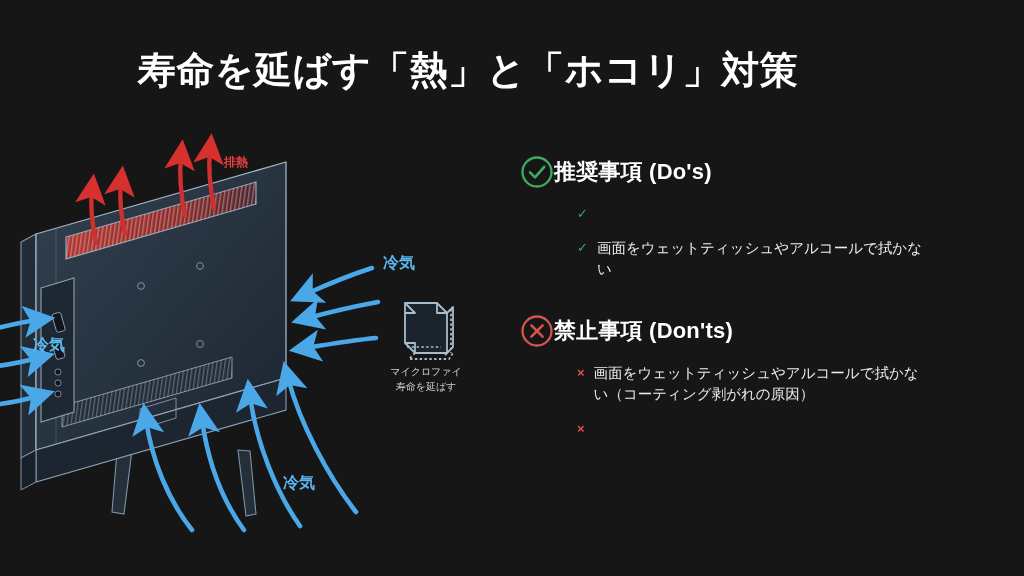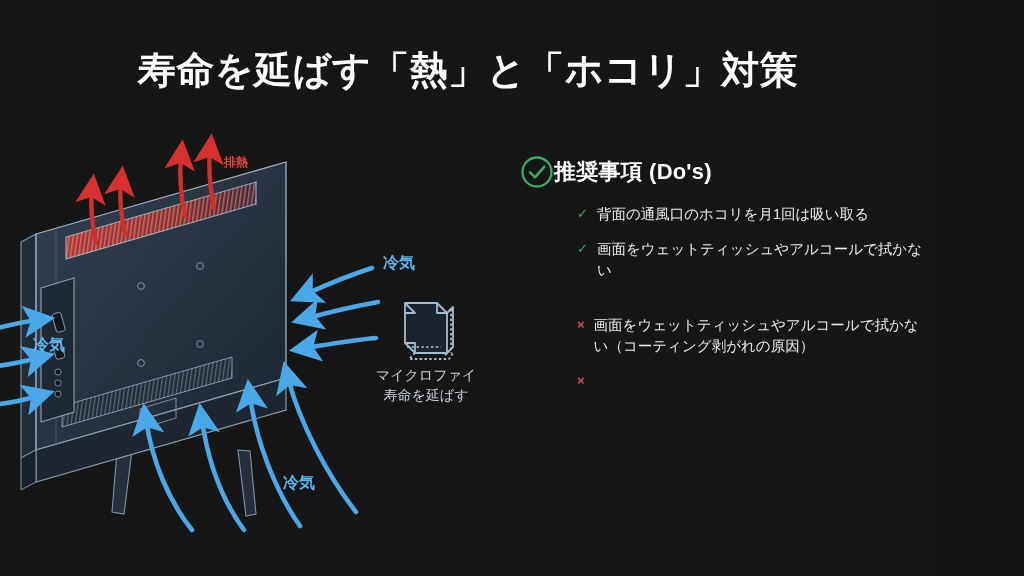--- a/index.html
+++ b/index.html
@@ -42,21 +42,21 @@
   .lbl-heat  { color: #e8403c; left: 224px; top: 34px; font-size: 12px; }
   .lbl-cool-left   { color: #5bb7ef; left: 33px;  top: 215px; font-size: 16px; }
   .lbl-cool-right  { color: #5bb7ef; left: 383px; top: 133px; font-size: 16px; }
   .lbl-cool-bottom { color: #5bb7ef; left: 283px; top: 353px; font-size: 16px; }
   .cloth-caption {
     position: absolute;
     left: 370px; top: 245px;
     width: 112px;
     text-align: center;
     color: #c9d2da;
-    font-size: 14px;
+    font-size: 10px;
     line-height: 1.45;
   }
   
   .panel {
     position: absolute;
     left: 520px; top: 155px;
     width: 470px;
   }
   .section { margin-bottom: 34px; }
   .sec-head {
@@ -224,30 +224,36 @@
       <div class="sec-head">
         <svg class="sec-icon" viewBox="0 0 34 34">
           <circle cx="17" cy="17" r="14.5" fill="none" stroke="#3faa63" stroke-width="2.3"></circle>
           <path d="M10 17.4 L15 22.4 L24.2 11.8" fill="none" stroke="#3faa63" stroke-width="2.6" stroke-linecap="round" stroke-linejoin="round"></path>
         </svg>
         <div class="sec-title">推奨事項 (Do's)</div>
       </div>
       <ul class="bullets">
         <li class="bullet">
           <span class="bmark ok">✓</span>
-          <span>背面の通風口のホコリを月1回は吸い取る</span>
         </li>
         <li class="bullet">
           <span class="bmark ok">✓</span>
           <span>画面をウェットティッシュやアルコールで拭かない</span>
         </li>
       </ul>
     </div>
 
     <div class="section">
+      <div class="sec-head">
+        <svg class="sec-icon" viewBox="0 0 34 34">
+          <circle cx="17" cy="17" r="14.5" fill="none" stroke="#d9534f" stroke-width="2.3"></circle>
+          <path d="M11.4 11.4 L22.6 22.6 M22.6 11.4 L11.4 22.6" fill="none" stroke="#d9534f" stroke-width="2.6" stroke-linecap="round"></path>
+        </svg>
+        <div class="sec-title">禁止事項 (Don'ts)</div>
+      </div>
       <ul class="bullets">
         <li class="bullet">
           <span class="bmark no">×</span>
           <span>画面をウェットティッシュやアルコールで拭かない（コーティング剥がれの原因）</span>
         </li>
         <li class="bullet">
           <span class="bmark no">×</span>
         </li>
       </ul>
     </div>

